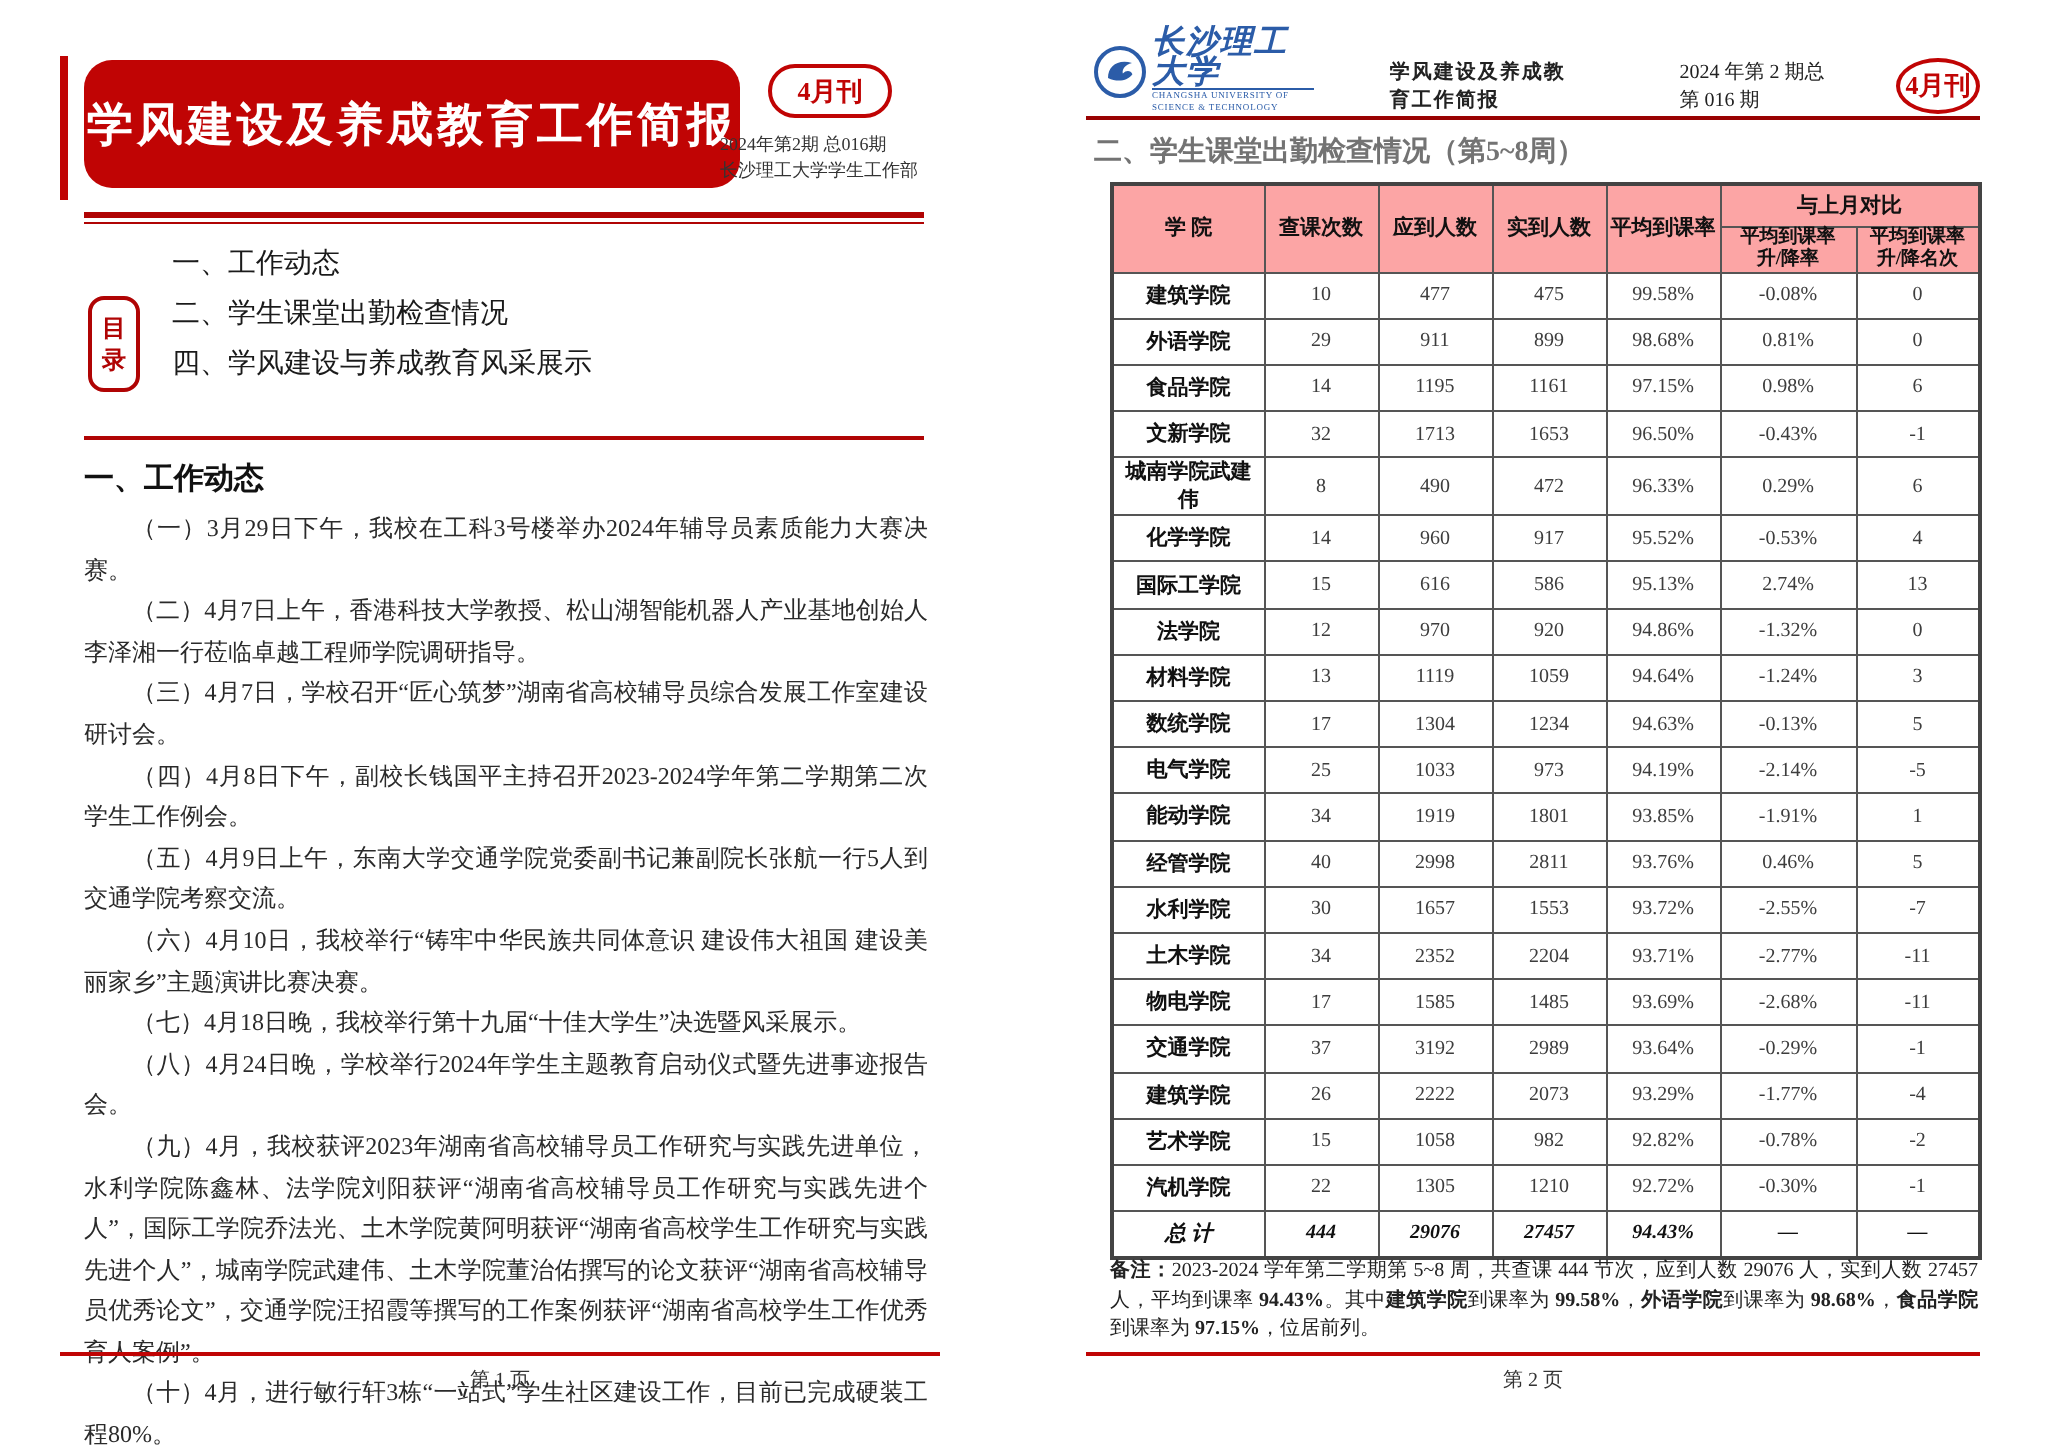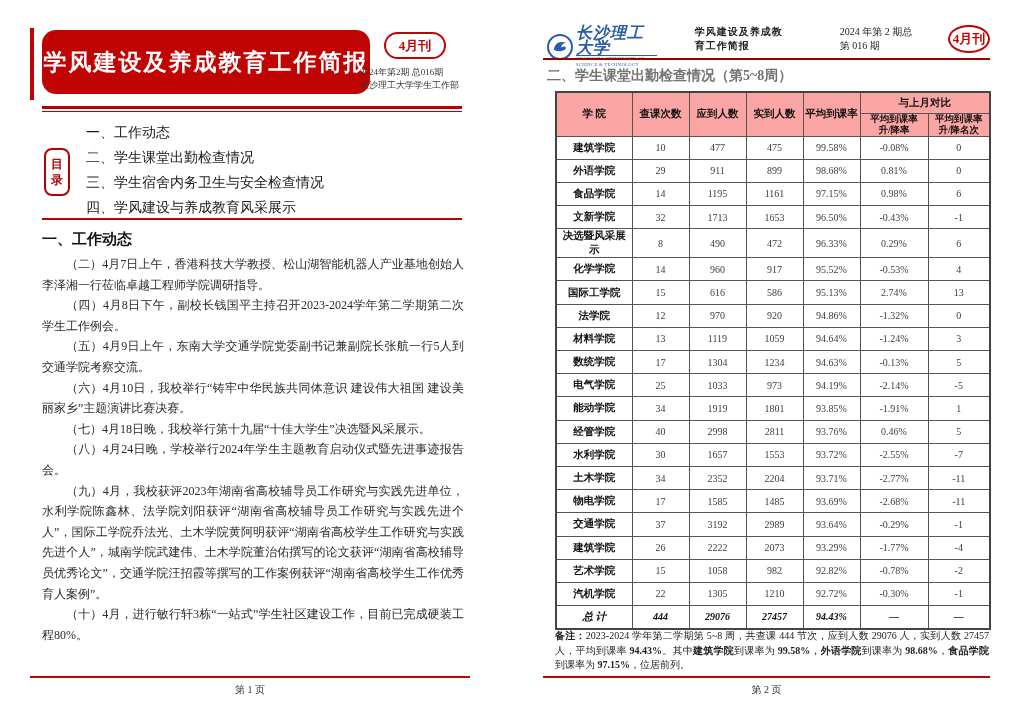--- a/index.html
+++ b/index.html
@@ -46,21 +46,21 @@
   .sec1-title { position:absolute; left:12px; top:230px; font-size:15px; font-weight:bold; color:#111; }
   .paras { position:absolute; left:12px; top:254px; width:422px; font-size:12px;
     line-height:20.6px; text-align:justify; color:#2a2a2a; }
   .paras p { margin:0; text-indent:2em; }
 
   .footer-line { position:absolute; left:0; top:676px; width:100%; height:2px; background:#c00404; }
   .footer-text { position:absolute; top:683px; width:100%; text-align:center; font-size:10px; color:#333; }
 
   
   .hdr { position:absolute; left:4px; top:25px; width:443px; height:32px;
-    display:flex; align-items:flex-start;gap:32px; }
+    display:flex; align-items:flex-end;gap:32px; }
   .logo { display:flex; align-items:center; }
   .logo svg { display:block; }
   .logo-txt { margin-left:3px; }
   .logo-cn { color:#2b5ca8; font-weight:bold; font-size:16px; font-style:italic;
     letter-spacing:1px; line-height:15px; display:block; }
   .logo-en { display:block; font-size:4.5px; color:#2b5ca8; letter-spacing:0.4px;
     border-top:1px solid #2b5ca8; line-height:6px; }
   .hdr-title { font-size:10px; font-weight:bold; margin-left:6px; color:#222; letter-spacing:1px; }
   .hdr-issue { font-size:10px; margin-left:16px; color:#222; }
   .badge2 { margin-left:auto; width:60px; height:28px; border:2.5px solid #c00404;
@@ -102,28 +102,29 @@
     <div class="a"></div>
       <div class="b"></div>
   </div>
 
   <div class="toc-box">
     <span>目录</span>
   </div>
   <ul class="toc-list">
       <li>一、工作动态</li>
       <li>二、学生课堂出勤检查情况</li>
-      <li>三、学生宿舍内务卫生与安全检查情况</li>
       <li>四、学风建设与养成教育风采展示</li>
     </ul>
   <div class="rule-toc"></div>
 
   <div class="sec1-title">一、工作动态</div>
   <div class="paras">
+      <p>（一）3月29日下午，我校在工科3号楼举办2024年辅导员素质能力大赛决赛。</p>
       <p>（二）4月7日上午，香港科技大学教授、松山湖智能机器人产业基地创始人李泽湘一行莅临卓越工程师学院调研指导。</p>
+      <p>（三）4月7日，学校召开“匠心筑梦”湖南省高校辅导员综合发展工作室建设研讨会。</p>
       <p>（四）4月8日下午，副校长钱国平主持召开2023-2024学年第二学期第二次学生工作例会。</p>
       <p>（五）4月9日上午，东南大学交通学院党委副书记兼副院长张航一行5人到交通学院考察交流。</p>
       <p>（六）4月10日，我校举行“铸牢中华民族共同体意识 建设伟大祖国 建设美丽家乡”主题演讲比赛决赛。</p>
       <p>（七）4月18日晚，我校举行第十九届“十佳大学生”决选暨风采展示。</p>
       <p>（八）4月24日晚，学校举行2024年学生主题教育启动仪式暨先进事迹报告会。</p>
       <p>（九）4月，我校获评2023年湖南省高校辅导员工作研究与实践先进单位，水利学院陈鑫林、法学院刘阳获评“湖南省高校辅导员工作研究与实践先进个人”，国际工学院乔法光、土木学院黄阿明获评“湖南省高校学生工作研究与实践先进个人”，城南学院武建伟、土木学院董治佑撰写的论文获评“湖南省高校辅导员优秀论文”，交通学院汪招霞等撰写的工作案例获评“湖南省高校学生工作优秀育人案例”。</p>
       <p>（十）4月，进行敏行轩3栋“一站式”学生社区建设工作，目前已完成硬装工程80%。</p>
     </div>
 
   <div class="footer-line"></div>
@@ -211,21 +212,21 @@
         <tr>
           <td class="college">文新学院</td>
           <td>32</td>
           <td>1713</td>
           <td>1653</td>
           <td>96.50%</td>
           <td>-0.43%</td>
           <td>-1</td>
         </tr>
         <tr>
-          <td class="college">决选暨风采展示</td>
+          <td class="college">城南学院武建伟</td>
           <td>8</td>
           <td>490</td>
           <td>472</td>
           <td>96.33%</td>
           <td>0.29%</td>
           <td>6</td>
         </tr>
         <tr>
           <td class="college">化学学院</td>
           <td>14</td>

